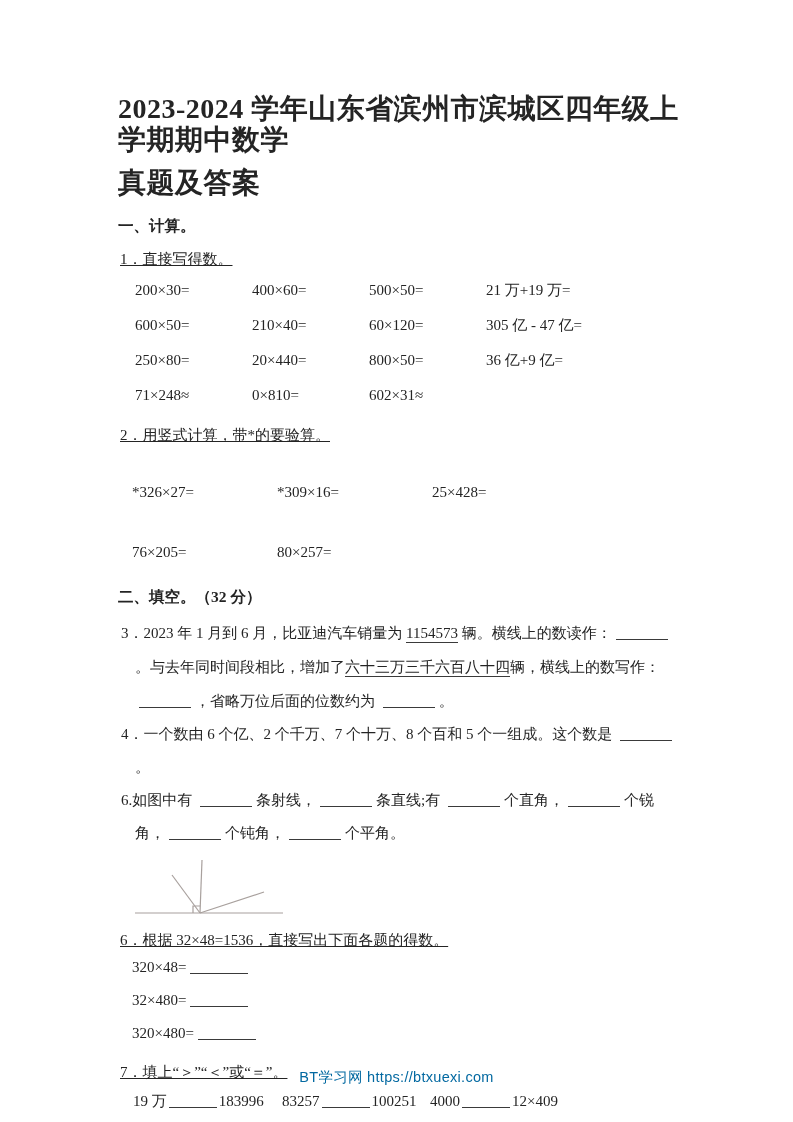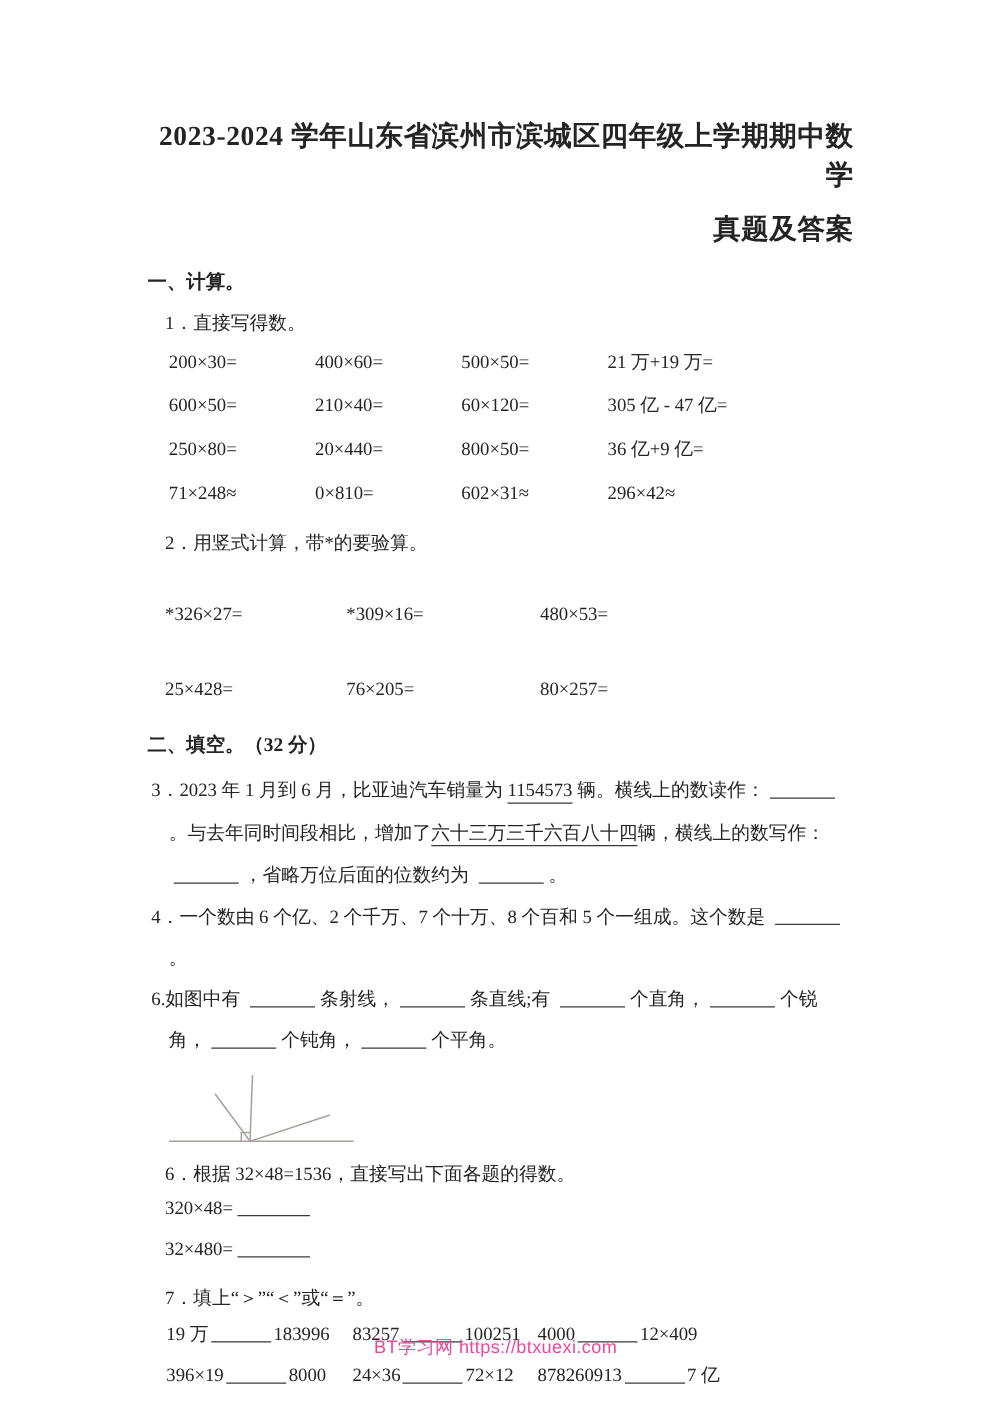--- a/index.html
+++ b/index.html
@@ -9,25 +9,25 @@
     width: 793px;
     height: 1122px;
     background: #ffffff;
     font-family: "Liberation Serif", "DejaVu Serif", serif;
     color: #242424;
     font-size: 15px;
     overflow: hidden;
   }
   .content { padding: 93px 110px 0 118px; }
 
-  .title-line { text-align: right; font-weight: bold; font-size: 22px; line-height: 31px; letter-spacing: 0.5px; }
+  .title-line { text-align: left; font-weight: bold; font-size: 28px; line-height: 31px; letter-spacing: 0.5px; }
   .title-line.second { margin-top: 12px; }
 
   .sec-heading { font-weight: bold; font-size: 15.5px; line-height: 22px; margin-top: 17px; }
-  .q-label { margin-top: 11px; line-height: 22px; margin-left: 14px; }
+  .q-label { margin-top: 11px; line-height: 22px; margin-left: 2px; text-decoration: underline; }
 
   .grid4 { display: grid; grid-template-columns: 117px 117px 117px 1fr; padding-left: 17px; margin-top: 3px; }
   .grid4 span { line-height: 35px; }
 
   .grid3 { display: grid; grid-template-columns: 145px 155px 1fr; padding-left: 14px; margin-top: 3px; }
   .grid3 span { line-height: 33px; margin-top: 27px; }
 
   .para { margin-top: 8px; line-height: 34px; padding-left: 14px; text-indent: -14px; margin-left: 3px; }
   .para.tight { margin-top: 0; line-height: 33px; }
 
@@ -51,21 +51,21 @@
   .cmp-grid .cell { line-height: 33px; }
   .cmp-grid .blank { width: 48px; margin: 0 2px; }
 
   .footer {
     position: absolute;
     left: 0; right: 0;
     top: 1068px;
     text-align: center;
     font-family: "Liberation Sans", "DejaVu Sans", sans-serif;
     font-size: 14.5px;
-    color: #ec4899;
+    color: #0369a1;
     letter-spacing: 0.3px;
   }
 </style>
 </head>
 <body>
 
 <div class="page">
   <div class="content">
 
     <div class="title-line">2023-2024 学年山东省滨州市滨城区四年级上学期期中数学</div>
@@ -83,28 +83,26 @@
       <span>210×40=</span>
       <span>60×120=</span>
       <span>305 亿 - 47 亿=</span>
       <span>250×80=</span>
       <span>20×440=</span>
       <span>800×50=</span>
       <span>36 亿+9 亿=</span>
       <span>71×248≈</span>
       <span>0×810=</span>
       <span>602×31≈</span>
-      <span>296×42≈</span>
     </div>
 
     <div class="q-label">2．用竖式计算，带*的要验算。</div>
     <div class="grid3">
       <span>*326×27=</span>
       <span>*309×16=</span>
-      <span>480×53=</span>
       <span>25×428=</span>
       <span>76×205=</span>
       <span>80×257=</span>
     </div>
 
     <div class="sec-heading">二、填空。（32 分）</div>
 
     <div class="para"><span>3．2023 年 1 月到 6 月，比亚迪汽车销量为 </span><span class="u-text">1154573</span><span> 辆。横线上的数读作：</span><span class="blank"></span><span>。与去年同时间段相比，增加了</span><span class="u-text">六十三万三千六百八十四</span><span>辆，横线上的数写作：</span><span class="blank"></span><span>，省略万位后面的位数约为 </span><span class="blank"></span><span>。</span></div>
 
     <div class="para tight"><span>4．一个数由 6 个亿、2 个千万、7 个十万、8 个百和 5 个一组成。这个数是 </span><span class="blank"></span><span>。</span></div>
@@ -120,20 +118,21 @@
           <line x1="65" y1="59" x2="129" y2="38"></line>
           <path d="M58 59 L58 52 L65.3 52"></path>
         </g>
       </svg>
     </div>
 
     <div class="q-label">6．根据 32×48=1536，直接写出下面各题的得数。</div>
     <div class="eq-list">
       <div class="eq-line"><span>320×48=</span><span class="blank wide"></span></div>
       <div class="eq-line"><span>32×480=</span><span class="blank wide"></span></div>
+      <div class="eq-line"><span>320×480=</span><span class="blank wide"></span></div>
     </div>
 
     <div class="q-label">7．填上“＞”“＜”或“＝”。</div>
     <div class="cmp-grid">
       <div class="cell"><span>19 万</span><span class="blank"></span><span>183996</span></div>
       <div class="cell"><span>83257</span><span class="blank"></span><span>100251</span></div>
       <div class="cell"><span>4000</span><span class="blank"></span><span>12×409</span></div>
       <div class="cell"><span>396×19</span><span class="blank"></span><span>8000</span></div>
       <div class="cell"><span>24×36</span><span class="blank"></span><span>72×12</span></div>
       <div class="cell"><span>878260913</span><span class="blank"></span><span>7 亿</span></div>

